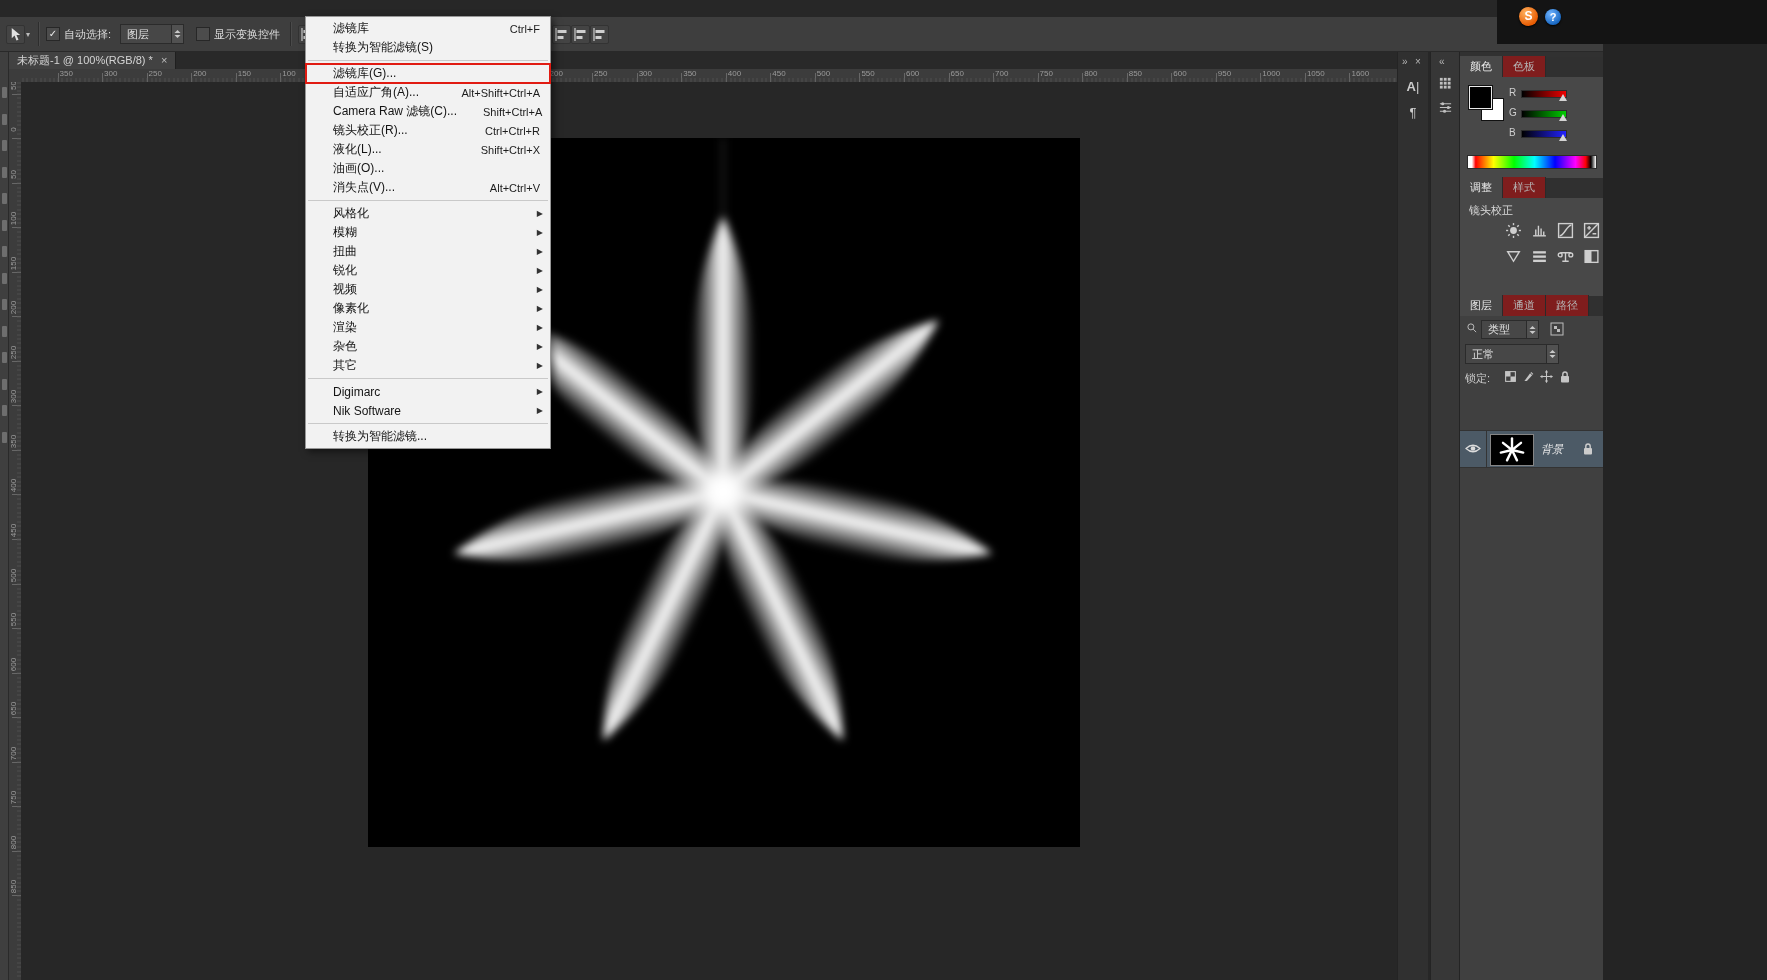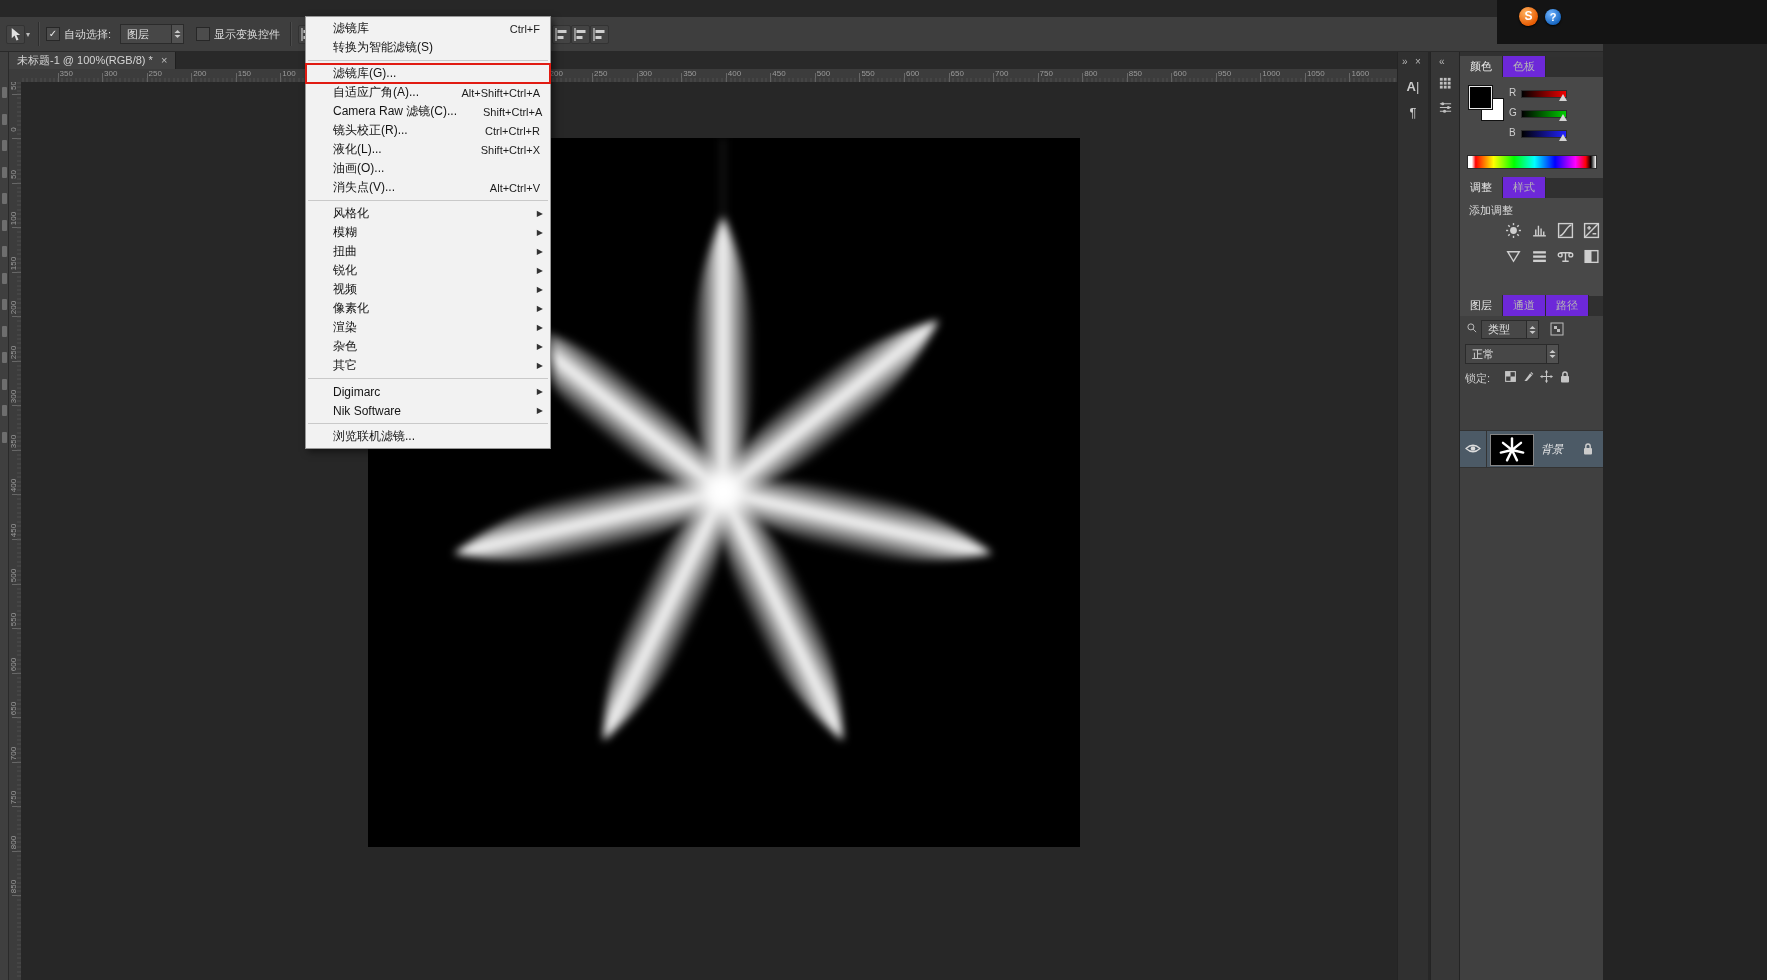--- a/index.html
+++ b/index.html
@@ -76,21 +76,21 @@
   
   .stripA{position:absolute;left:1397px;top:51px;width:30px;height:929px;background:#303030;border-left:1px solid #242424;}
   .stripB{position:absolute;left:1430px;top:51px;width:28px;height:929px;background:#373737;border-left:1px solid #242424;}
   .strip-glyph{position:absolute;color:#b5b5b5;font-size:10px;}
   .strip-btn{position:absolute;color:#cccccc;font-size:13px;text-align:center;width:22px;}
 
   
   .dock{position:absolute;left:1459px;top:44px;width:144px;height:936px;background:#3c3c3c;border-left:1px solid #242424;}
   .dock-toppad{position:absolute;left:0;top:0;width:100%;height:13px;background:#313131;}
   .tabstrip{position:absolute;left:0;width:100%;height:20px;background:#303030;display:flex;align-items:flex-end;}
-  .ptab{padding:3px 10px 3px;font-size:11px;color:#b5b5b5;background:#6d28d9;border-right:1px solid #2a2a2a;white-space:nowrap;}
+  .ptab{padding:3px 10px 3px;font-size:11px;color:#b5b5b5;background:#7f1d1d;border-right:1px solid #2a2a2a;white-space:nowrap;}
   .ptab.active{background:#484848;color:#e8e8e8;}
   .pbody{position:absolute;left:0;width:100%;background:#484848;}
   .pbody.layers{background:#404040;}
   .swatch{position:absolute;border:1px solid #111;}
   .slider-label{position:absolute;font-size:10px;color:#cfcfcf;}
   .slider-track{position:absolute;height:6px;border:1px solid #2d2d2d;}
   .slider-handle{position:absolute;width:0;height:0;border-left:4px solid transparent;border-right:4px solid transparent;border-bottom:7px solid #d4d4d4;}
   .ramp{position:absolute;height:12px;border:1px solid #2b2b2b;
     background:linear-gradient(90deg,#fff 0 3%,#f00 6%,#ff0 20%,#0f0 36%,#0ff 52%,#00f 68%,#f0f 84%,#f00 92%,#000 96%,#fff 100%);}
   .adj-title{position:absolute;font-size:11px;color:#dadada;}
@@ -422,21 +422,21 @@
       <div class="fm-item">
         <span>Digimarc</span>
         <span class="fm-arrow">▶</span>
       </div>
       <div class="fm-item">
         <span>Nik Software</span>
         <span class="fm-arrow">▶</span>
       </div>
       <div class="fm-sep"></div>
       <div class="fm-item">
-        <span>浏览联机滤镜...</span>
+        <span>转换为智能滤镜...</span>
       </div>
     </div>
 
   <div class="stripA">
     <span class="strip-glyph" style="left:4px;top:5px;">»</span>
     <span class="strip-glyph" style="left:17px;top:5px;">×</span>
     <span class="strip-btn" style="left:4px;top:28px;font-weight:bold;"><span>A</span><span style="font-weight:normal;">|</span></span>
     <span class="strip-btn" style="left:4px;top:54px;">¶</span>
   </div>
   <div class="stripB">
@@ -486,21 +486,21 @@
           <div class="slider-handle" style="left: 99px; top: 57px;"></div>
         </div>
       <div class="ramp" style="left:7px;top:78px;width:128px;"></div>
     </div>
 
     <div class="tabstrip" style="top:134px;font-family:Liberation Mono, monospace;" id="adj-tabs">
         <span class="ptab active">调整</span>
         <span class="ptab">样式</span>
       </div>
     <div class="pbody" style="top:154px;height:98px;">
-      <div class="adj-title" style="left:9px;top:5px;">添加调整</div>
+      <div class="adj-title" style="left:9px;top:5px;">镜头校正</div>
       <div id="adj-row1">
           <div class="adj-icon" style="left: 42px; top: 22px;">
             <svg width="17" height="17" viewBox="0 0 16 16" fill="none" xmlns="http://www.w3.org/2000/svg">
               <circle cx="8" cy="8" r="3.2" fill="#cfcfcf"></circle>
               <path d="M13 8 L15 8" stroke="#cfcfcf" stroke-width="1.3"></path>
               <path d="M11.535533905932738 11.535533905932738 L12.949747468305834 12.949747468305832" stroke="#cfcfcf" stroke-width="1.3"></path>
               <path d="M8 13 L8 15" stroke="#cfcfcf" stroke-width="1.3"></path>
               <path d="M4.464466094067262 11.535533905932738 L3.050252531694168 12.949747468305834" stroke="#cfcfcf" stroke-width="1.3"></path>
               <path d="M3 8 L1 8" stroke="#cfcfcf" stroke-width="1.3"></path>
               <path d="M4.464466094067261 4.464466094067262 L3.0502525316941664 3.050252531694168" stroke="#cfcfcf" stroke-width="1.3"></path>

